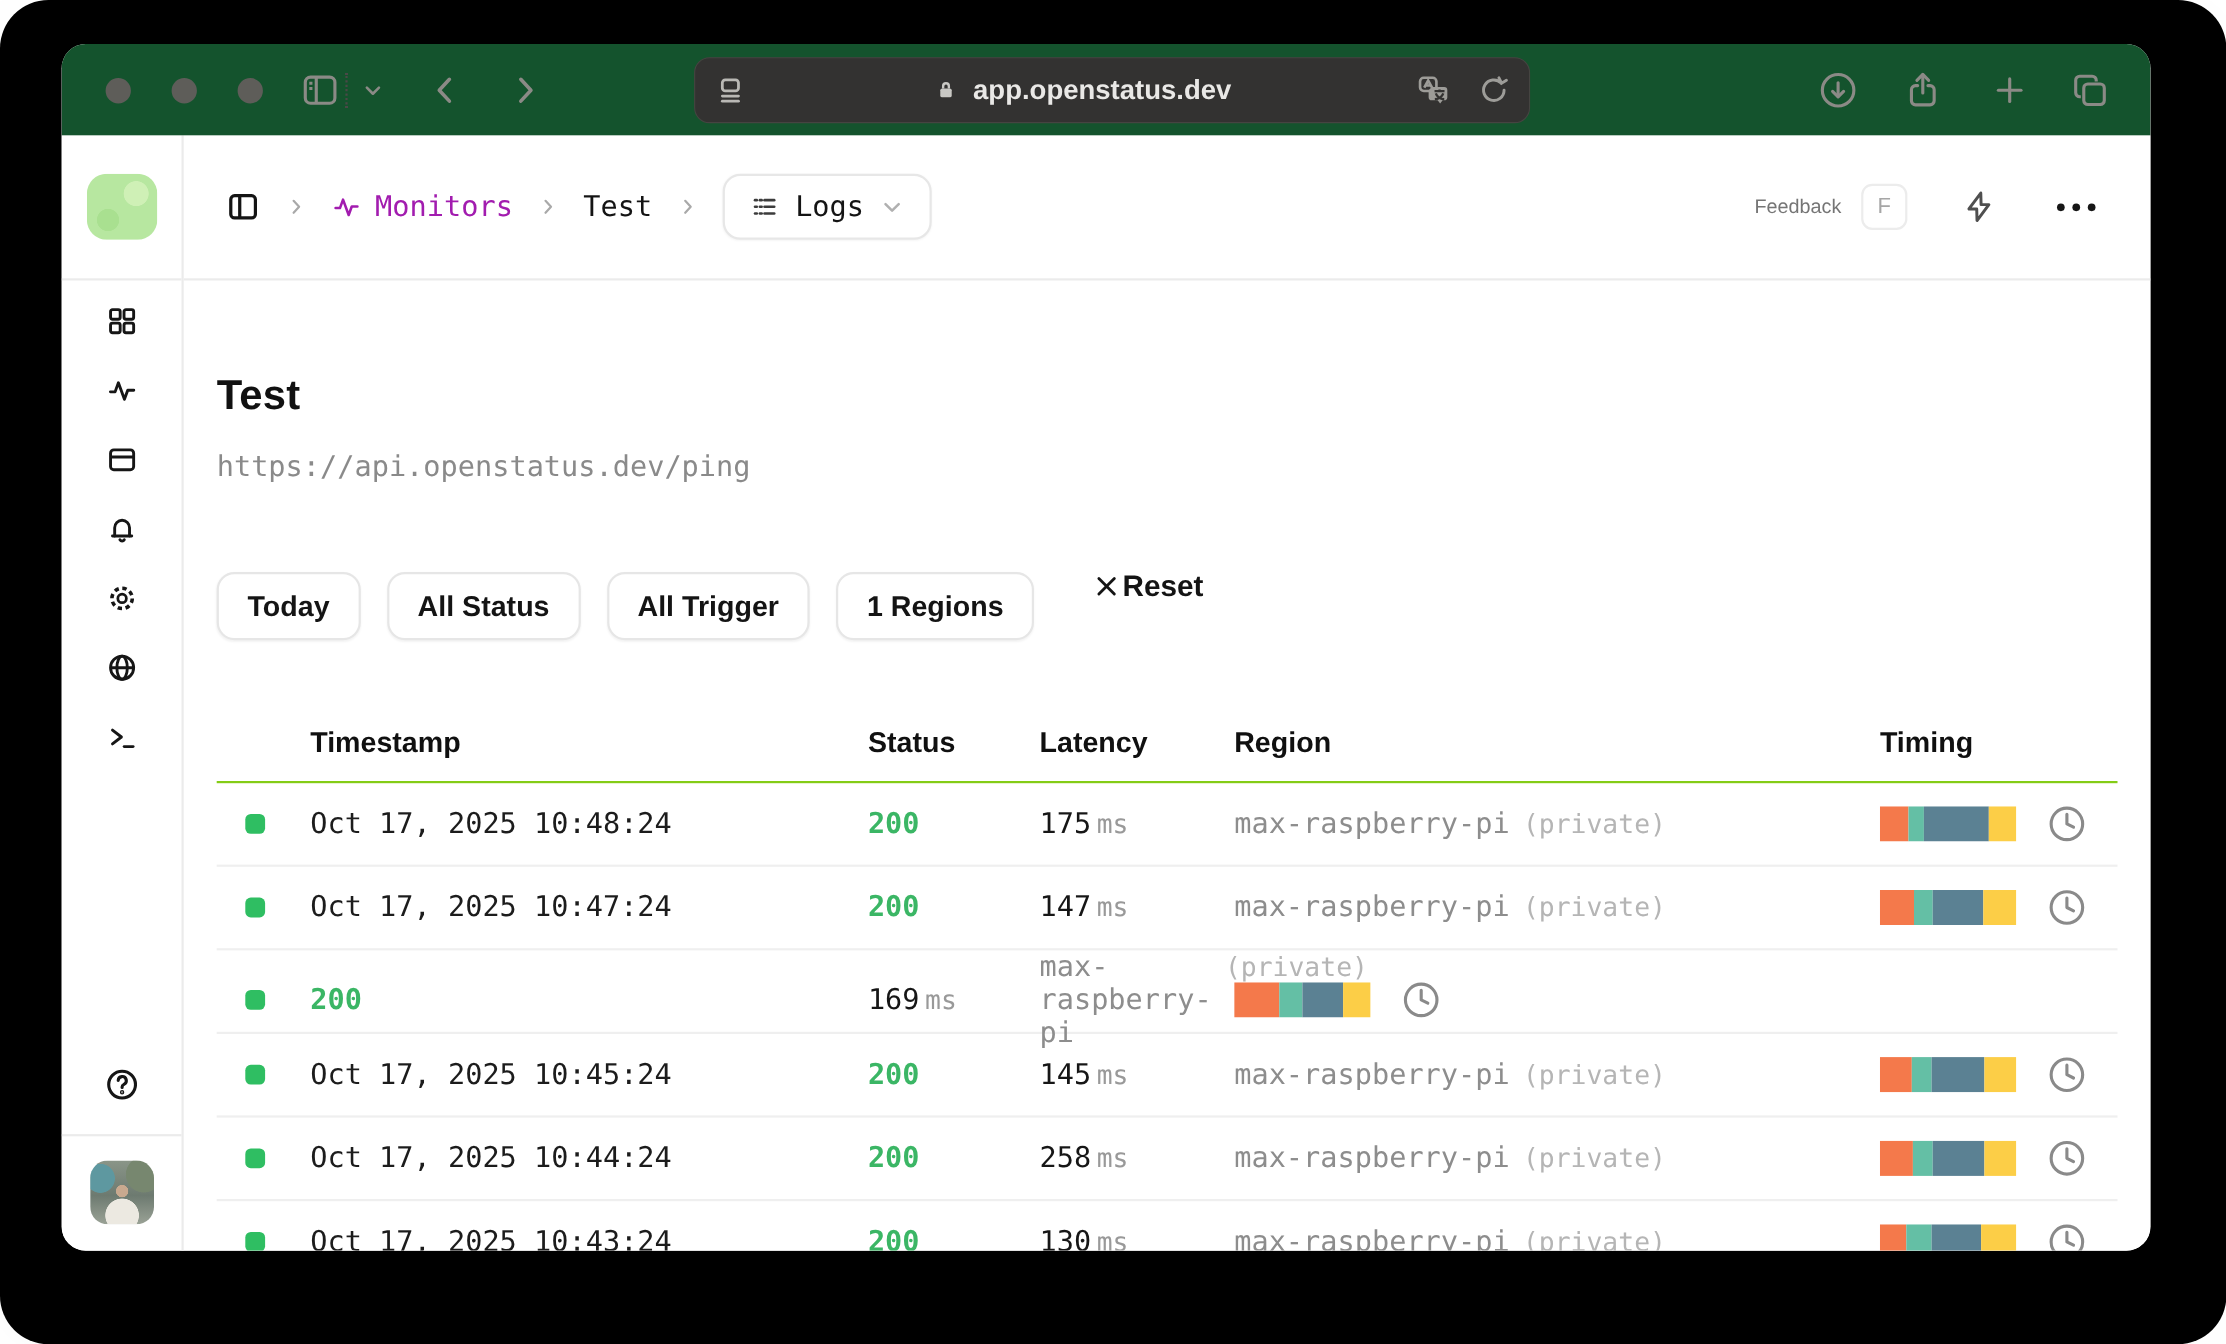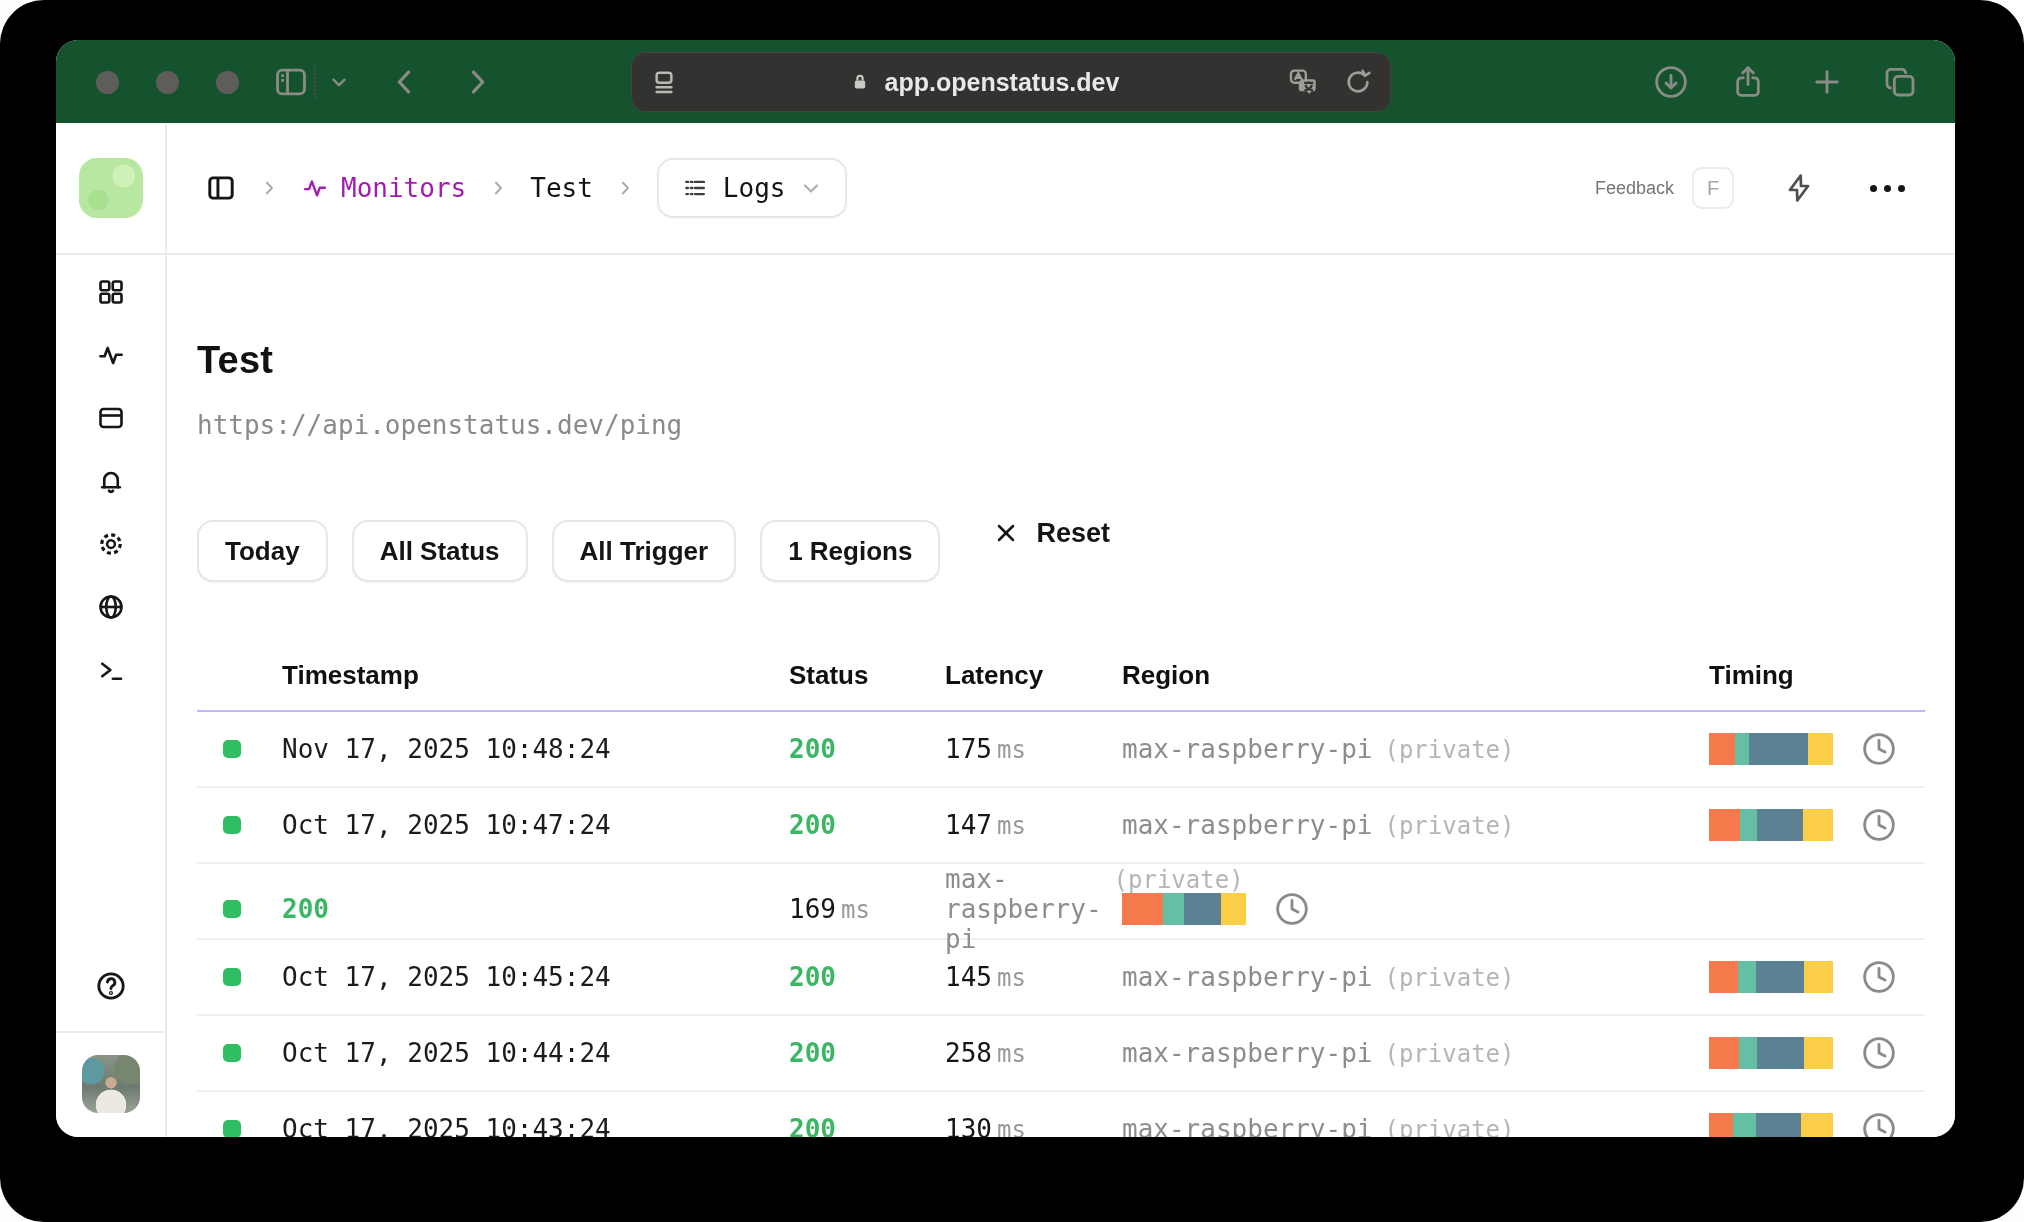--- a/index.html
+++ b/index.html
@@ -62,25 +62,25 @@
   .dots i{width:7px;height:7px;border-radius:50%;background:#161616;}
 
   
   .content{flex:1;padding:0 30px;overflow:hidden;}
   h1.title{margin:84px 0 0;font-size:38px;font-weight:700;letter-spacing:.2px;color:#111;}
   .endpoint{margin-top:28px;font-size:26px;color:#8a8a8a;}
   .filter-row{margin-top:44px;display:flex;align-items:center;gap:24px;}
   .filter-btn{height:62px;padding:0 26px;border:2px solid #e6e6e6;border-radius:16px;background:#fff;
               font-size:26px;font-weight:700;color:#141414;display:flex;align-items:center;
               box-shadow:0 1px 2px rgba(0,0,0,.05);cursor:pointer;font-family:"Liberation Sans",sans-serif;margin-top:36px;}
-  .reset-btn{display:flex;align-items:center;gap:16px;margin-left:22px;font-size:27px;font-weight:600;color:#141414;cursor:pointer;background:none;border:none;}
+  .reset-btn{display:flex;align-items:center;margin-left:22px;font-size:27px;font-weight:600;color:#141414;cursor:pointer;background:none;border:none;}
 
   .table{margin-top:58px;}
   .tr{display:grid;grid-template-columns:85px 507px 156px 177px 587px 1fr;align-items:center;}
-  .thead{height:70px;font-size:26px;font-weight:700;color:#101010;border-bottom:2px solid #c4b5fd;}
+  .thead{height:70px;font-size:26px;font-weight:700;color:#101010;border-bottom:2px solid #84cc16;}
   .row{height:74px;border-bottom:2px solid #efefef;cursor:pointer;}
   .c-dot{padding-left:26px;display:flex;}
   .dot{width:18px;height:18px;border-radius:5px;}
   .c-ts{font-size:26px;color:#1c1c1c;}
   .c-status{font-size:26px;font-weight:600;}
   .c-lat{font-size:26px;color:#161616;display:flex;align-items:baseline;gap:5px;}
   .c-lat .unit{color:#999;font-size:24px;}
   .c-region{font-size:26px;color:#8d8d8d;display:flex;align-items:baseline;gap:12px;}
   .c-region .note{color:#b5b5b5;font-size:24px;}
   .c-timing{display:flex;align-items:center;gap:26px;}
@@ -358,21 +358,21 @@
               <span>Status</span>
               <span>Latency</span>
               <span>Region</span>
               <span>Timing</span>
             </div>
             <div id="log-table-body">
   <div class="tr row">
     <span class="c-dot">
                     <span class="dot" style="background: rgb(47, 190, 98);"></span>
                   </span>
-    <span class="c-ts mono">Nov 17, 2025 10:48:24</span>
+    <span class="c-ts mono">Oct 17, 2025 10:48:24</span>
     <span class="c-status mono" style="color: rgb(59, 182, 101);">200</span>
     <span class="c-lat mono">
                     <span>175</span>
                     <span class="unit">ms</span>
                   </span>
     <span class="c-region mono">
                     <span>max-raspberry-pi</span>
                     <span class="note">(private)</span>
                   </span>
     <span class="c-timing">

